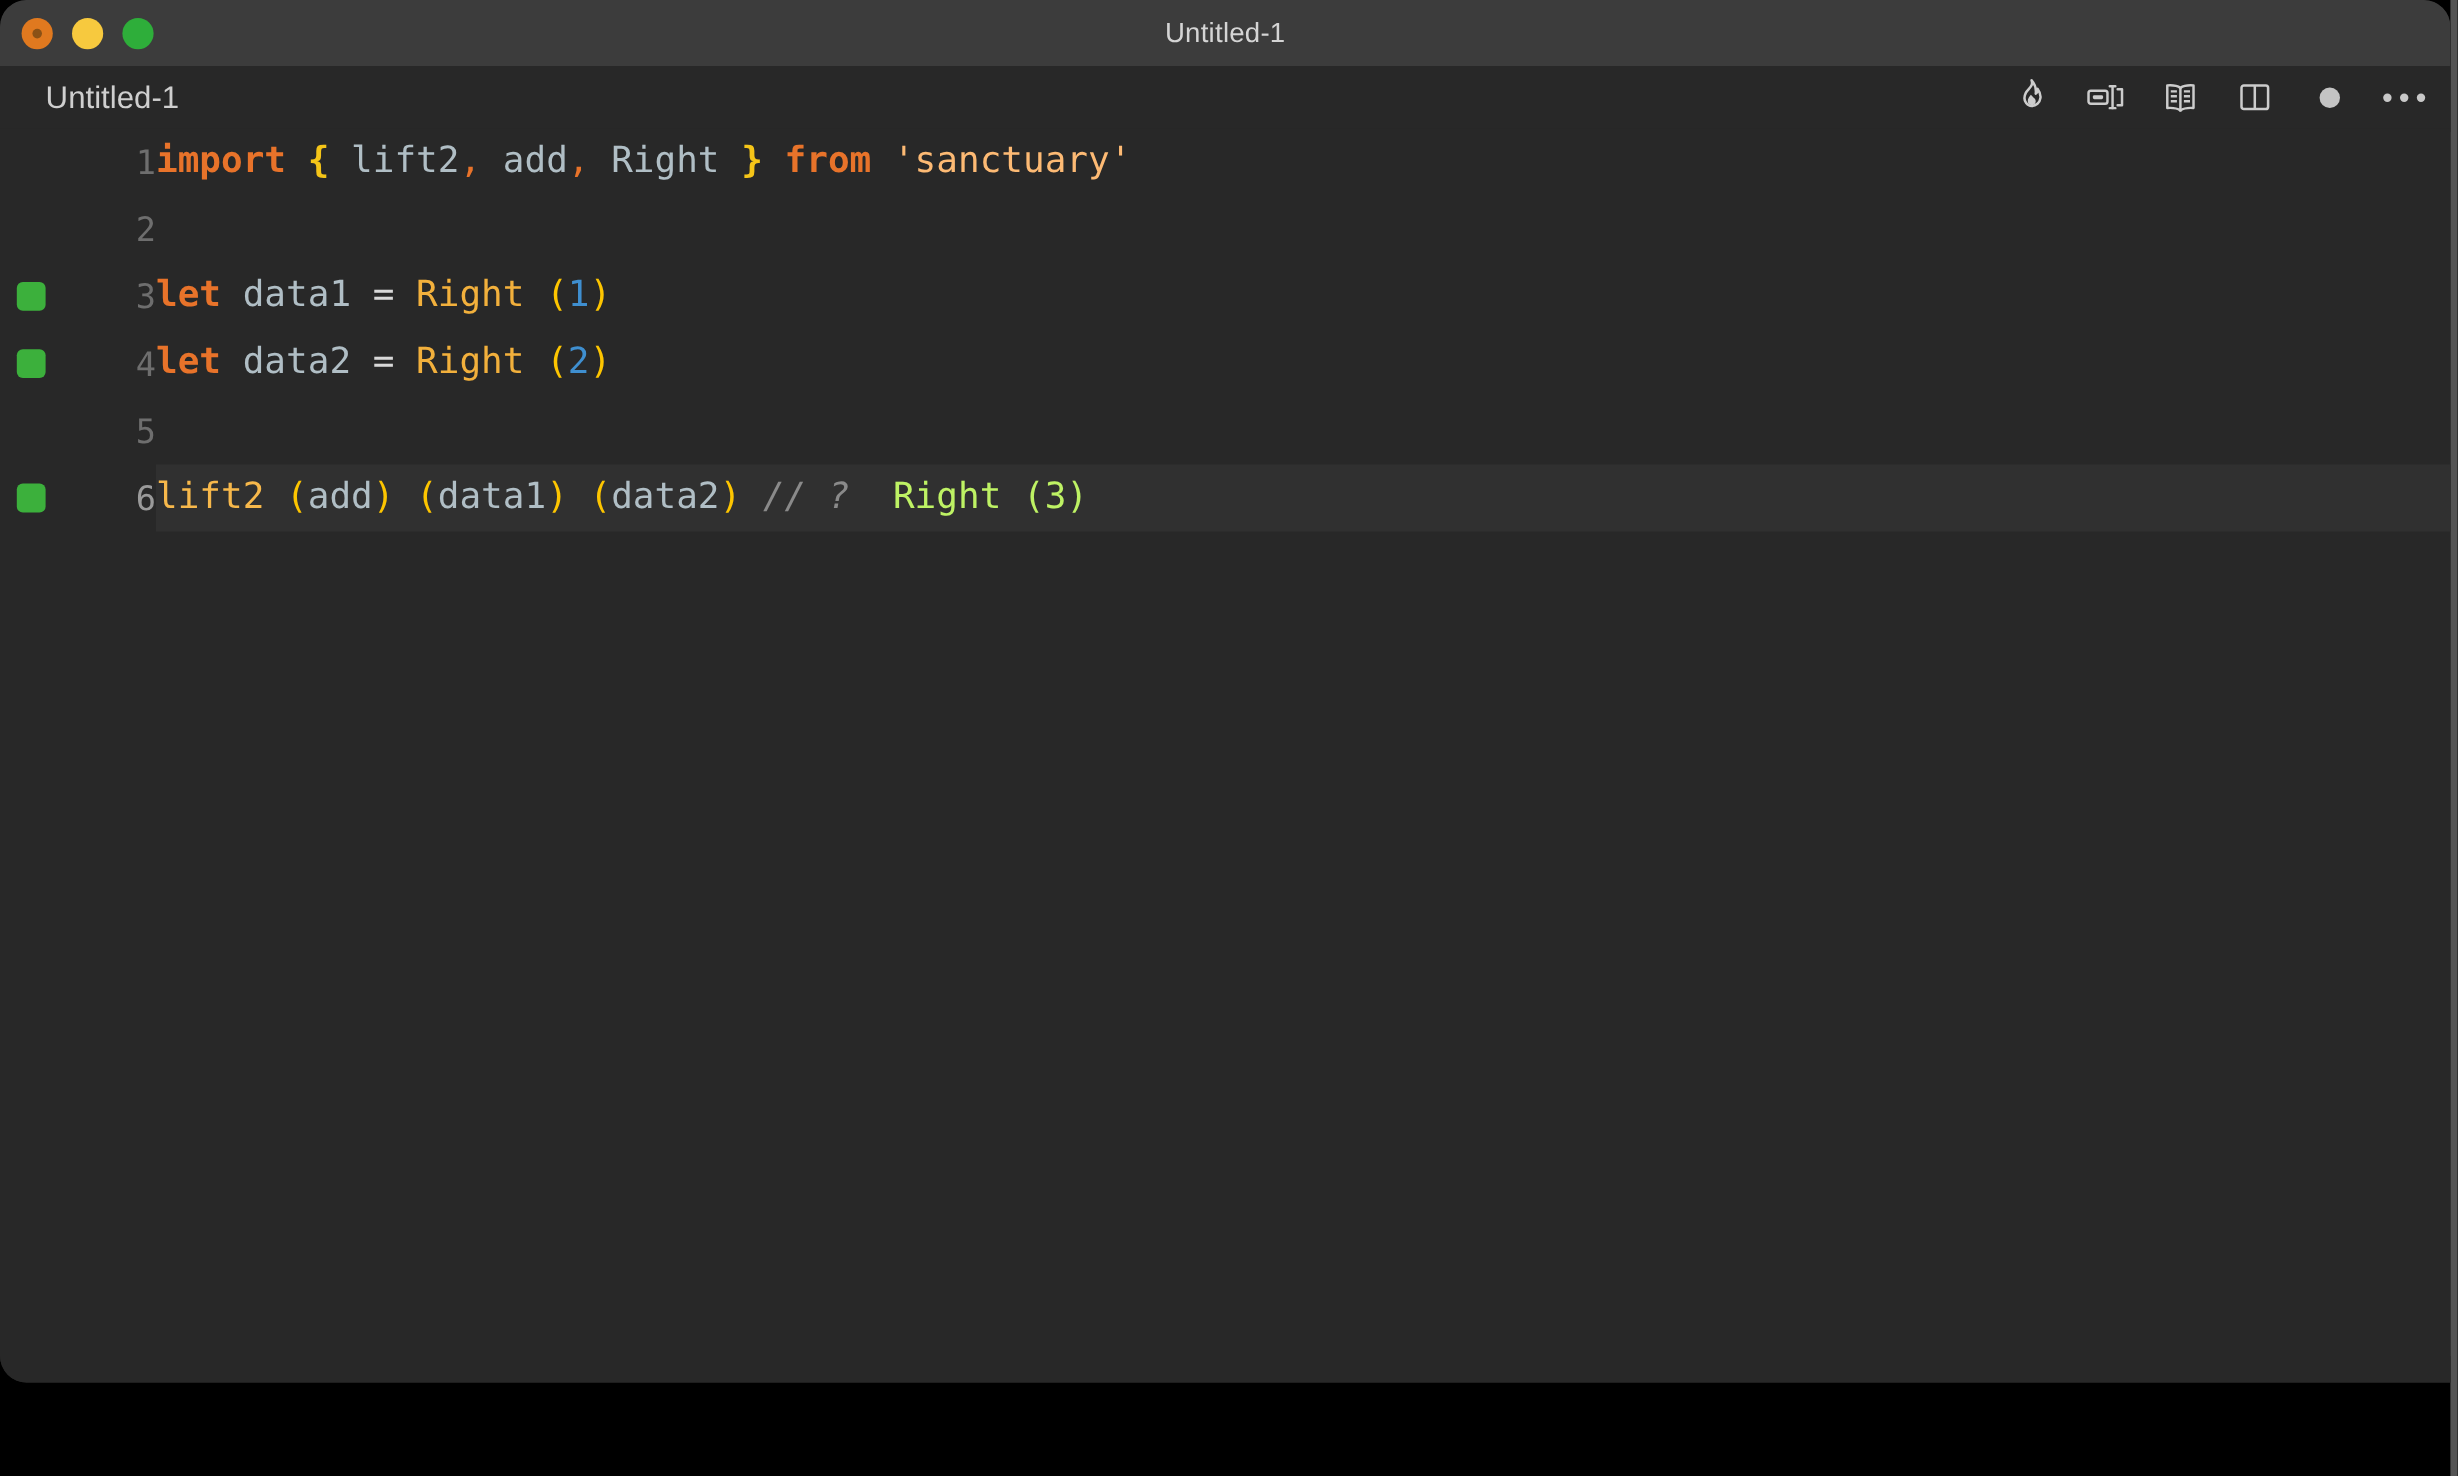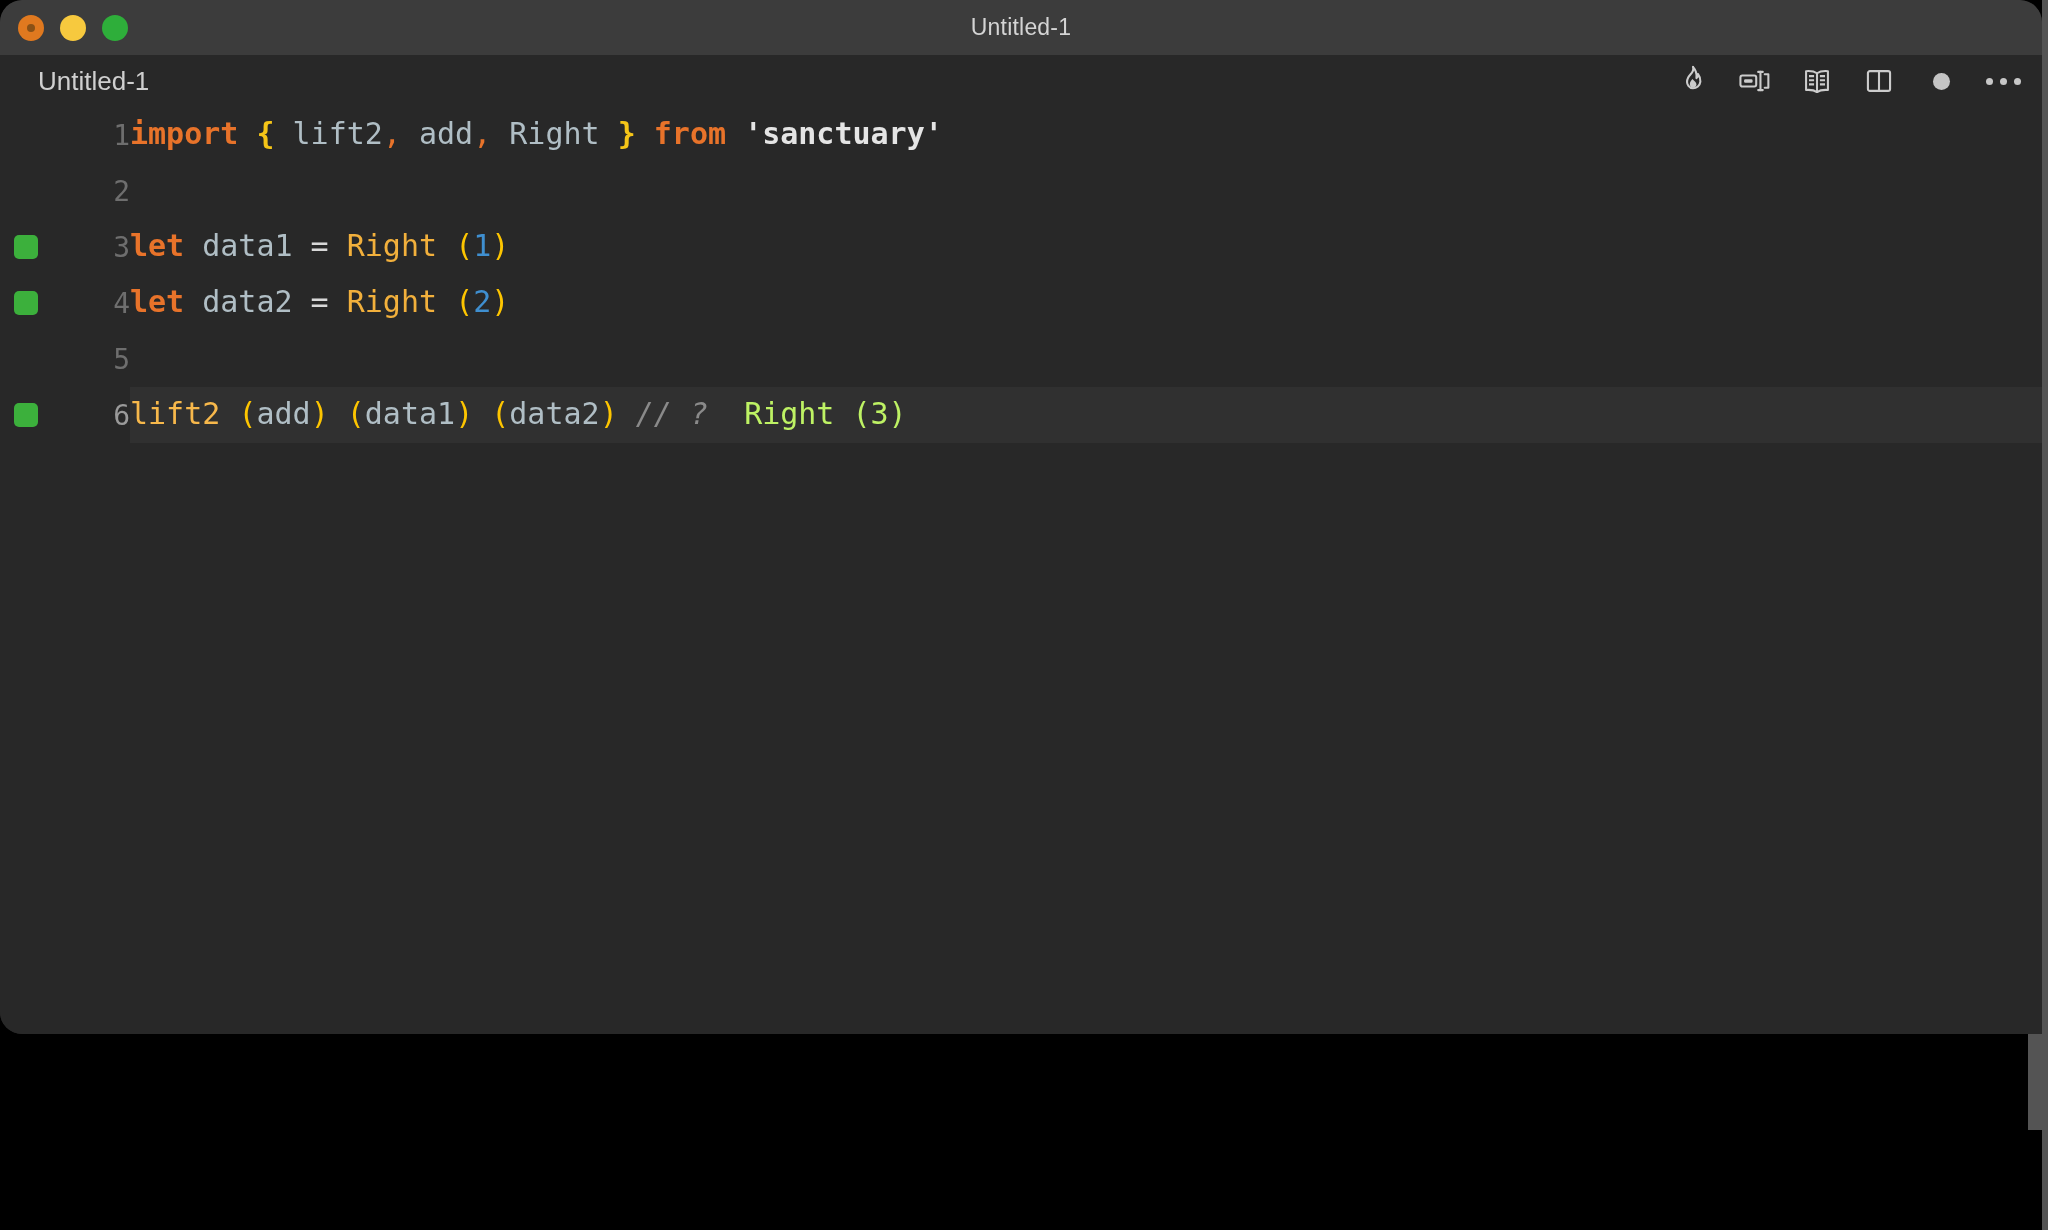--- a/index.html
+++ b/index.html
@@ -37,21 +37,21 @@
     height: 1020px;
     background: #545454;
   }
 
   
   #window {
     position: absolute;
     left: 0px;
     top: 0px;
     width: 2042px;
-    height: 1034px;
+    height: 1152px;
     background: #282828;
     border-top-left-radius: 22px;
     border-top-right-radius: 22px;
     border-bottom-left-radius: 22px;
     border-bottom-right-radius: 0px;
     overflow: hidden;
   }
 
   
   #titlebar {
@@ -197,21 +197,21 @@
     align-self: stretch;
     display: flex;
     align-items: center;
   }
 
   
   .t-keyword { color: #e8732a; font-weight: bold; }
   .t-brace   { color: #f5c518; font-weight: bold; }
   .t-ident   { color: #b0bec5; }
   .t-punc    { color: #e8732a; }
-  .t-string  { color: #e5e5e5; font-weight: bold; }
+  .t-string  { color: #fdba74; }
   .t-type    { color: #f2b03c; }
   .t-paren   { color: #fdc500; }
   .t-number  { color: #3f8fd0; }
   .t-func    { color: #f7b84b; }
   .t-op      { color: #d8d8d8; }
   .t-comment { color: #8a8a8a; font-style: italic; }
   .t-result  { color: #bef264; }
 </style>
 </head>
 <body>

